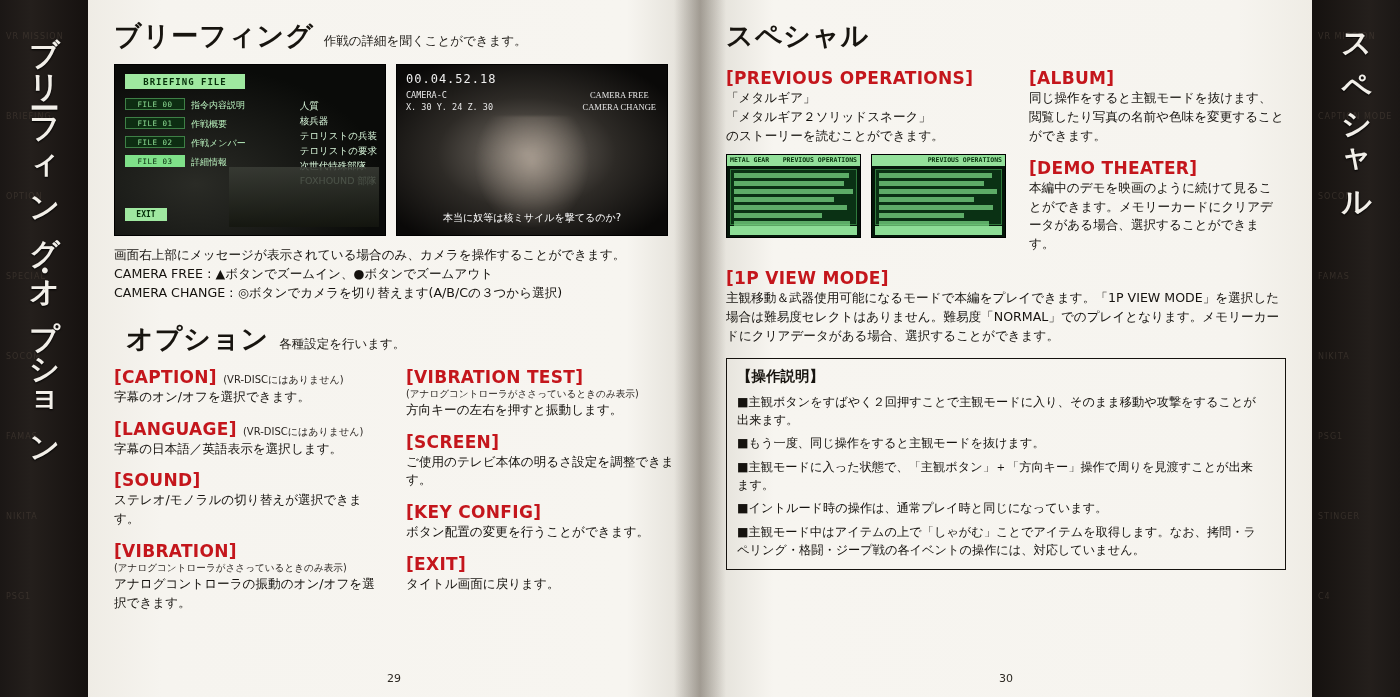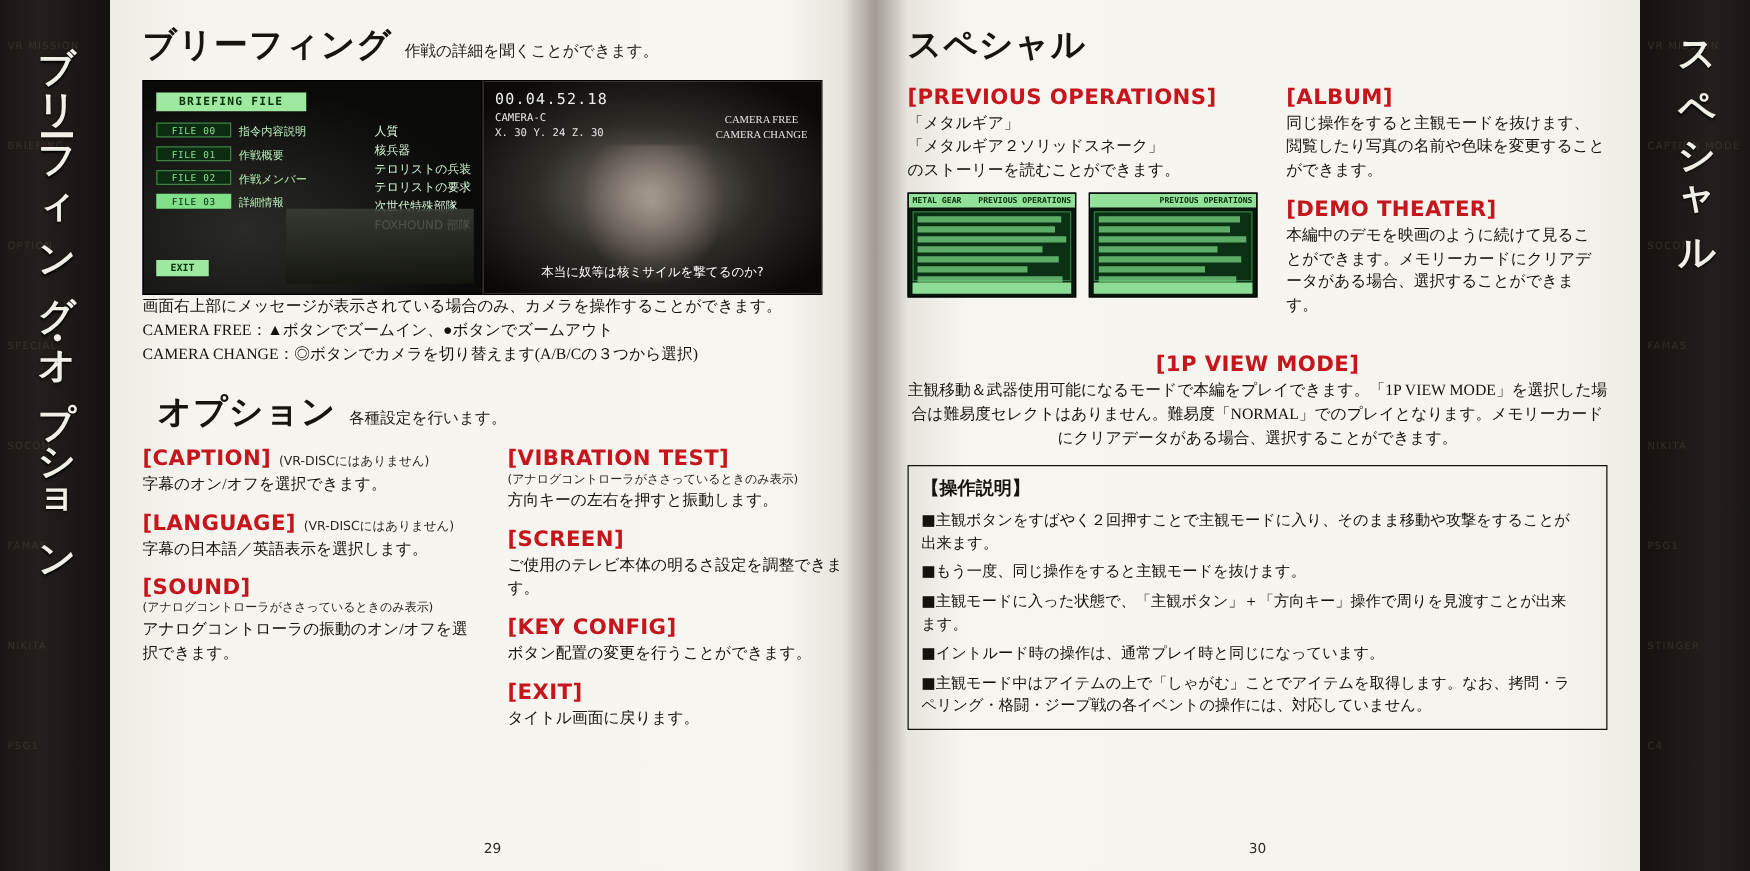--- a/index.html
+++ b/index.html
@@ -98,38 +98,37 @@
     color:#2a2521;
     font-weight:normal;
     font-size:10px;
     letter-spacing:0;
   }
   .body-txt {
     font-size:12.6px;
     line-height:1.5;
     color:#15120e;
     margin:0 0 12px 0;
-    font-family:Liberation Serif, serif;
   }
   .tiny-note {
     font-size:9.6px;
     color:#2a2521;
     line-height:1.35;
     margin:0;
   }
   .pageno {
     position:absolute;
     bottom:12px; left:0; width:100%;
     text-align:center;
     font-size:11px;
     color:#2c2822;
   }
   
   .shots {
-    display:flex; gap:0; margin:4px 0 0 0;
+    display:flex; gap:10px; margin:4px 0 10px 0;
   }
   .shot {
     width:272px; height:172px;
     background:#000;
     position:relative;
     overflow:hidden;
     border:1px solid #000;
   }
   .shot.briefing {
     background:
@@ -357,23 +356,25 @@
         <div>
           <div class="red-head">
             <span>[LANGUAGE]</span>
             <span class="note">(VR-DISCにはありません)</span>
           </div>
           <p class="body-txt">字幕の日本語／英語表示を選択します。</p>
         </div>
 
         <div>
           <div class="red-head">[SOUND]</div>
-        </div>
-
-        <div>
+          <p class="body-txt">ステレオ/モノラルの切り替えが選択できます。</p>
+        </div>
+
+        <div>
+          <div class="red-head">[VIBRATION]</div>
           <p class="tiny-note">(アナログコントローラがささっているときのみ表示)</p>
           <p class="body-txt">アナログコントローラの振動のオン/オフを選択できます。</p>
         </div>
 
       </div>
       <div class="col">
 
         <div>
           <div class="red-head">[VIBRATION TEST]</div>
           <p class="tiny-note">(アナログコントローラがささっているときのみ表示)</p>
@@ -454,21 +455,21 @@
 
       <div class="c" style="max-width:255px;">
         <div class="red-head">[ALBUM]</div>
         <p class="body-txt">同じ操作をすると主観モードを抜けます、閲覧したり写真の名前や色味を変更することができます。</p>
 
         <div class="red-head">[DEMO THEATER]</div>
         <p class="body-txt">本編中のデモを映画のように続けて見ることができます。メモリーカードにクリアデータがある場合、選択することができます。</p>
       </div>
     </div>
 
-    <div style="margin-top:16px;text-align:center;">
+    <div style="margin-top:2px;">
       <div class="red-head">[1P VIEW MODE]</div>
       <p class="body-txt">主観移動＆武器使用可能になるモードで本編をプレイできます。「1P VIEW MODE」を選択した場合は難易度セレクトはありません。難易度「NORMAL」でのプレイとなります。メモリーカードにクリアデータがある場合、選択することができます。</p>
     </div>
 
     <div class="ops-box">
       <div class="ops-title">【操作説明】</div>
       <p class="bullet">■主観ボタンをすばやく２回押すことで主観モードに入り、そのまま移動や攻撃をすることが出来ます。</p>
       <p class="bullet">■もう一度、同じ操作をすると主観モードを抜けます。</p>
       <p class="bullet">■主観モードに入った状態で、「主観ボタン」＋「方向キー」操作で周りを見渡すことが出来ます。</p>
       <p class="bullet">■イントルード時の操作は、通常プレイ時と同じになっています。</p>

